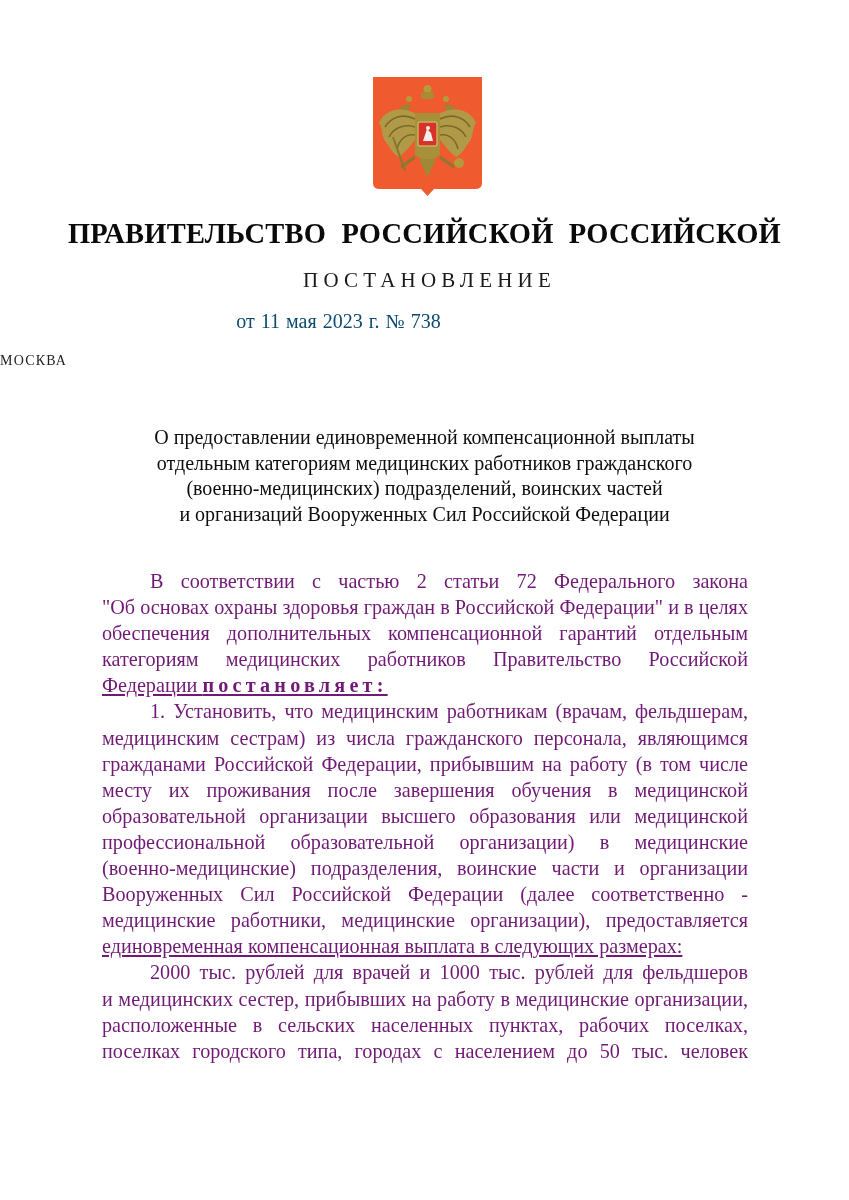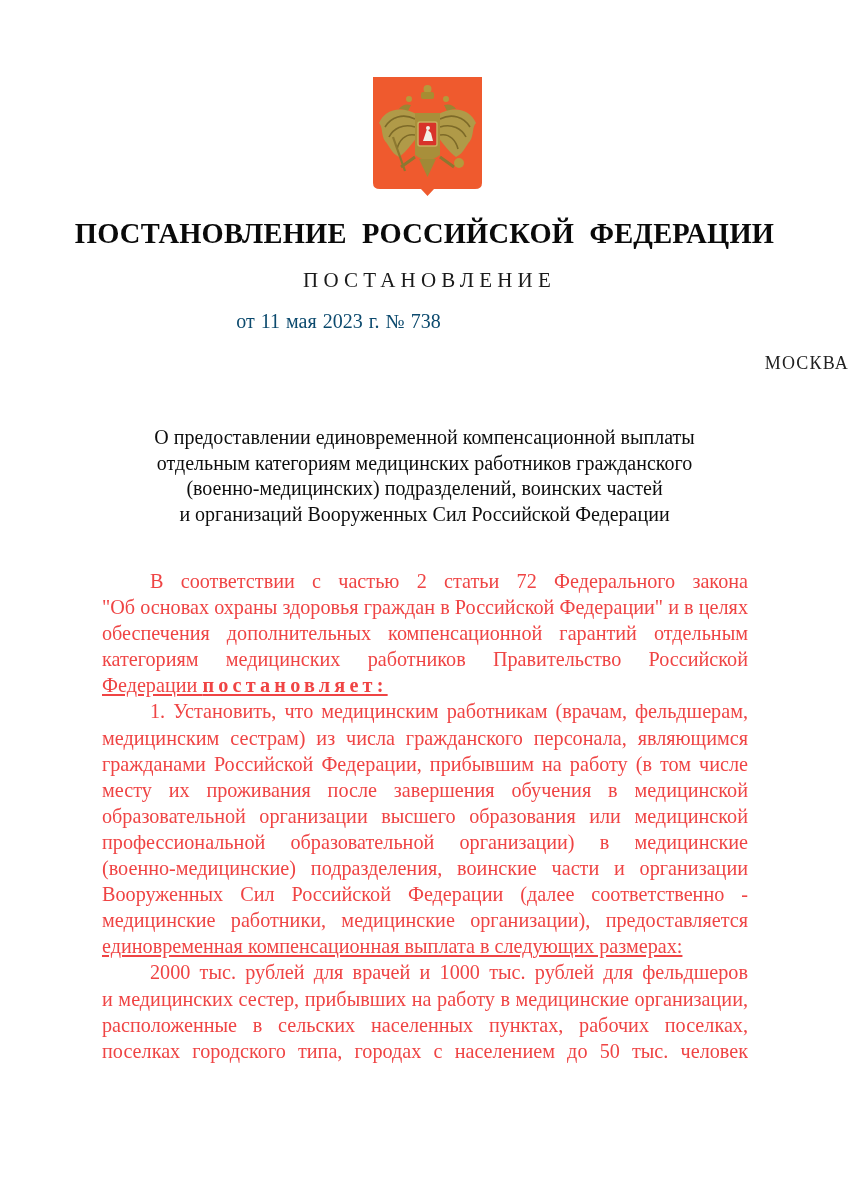--- a/index.html
+++ b/index.html
@@ -20,32 +20,32 @@
     position: absolute; left: 0; width: 849px; top: 268px;
     text-align: center; font-size: 21px; letter-spacing: 5.2px; color: #1a1a1a;
     padding-left: 5px;
   }
   .doc-date {
     position: absolute; left: 0; width: 677px; top: 310px;
     text-align: center; font-size: 20px; color: #0c4a6e; word-spacing: 1px;
   }
   .doc-city {
     position: absolute; left: 0; width: 849px; top: 353px;
-    text-align: right; font-size: 18px; letter-spacing: 1.2px; color: #222;
+    text-align: left; font-size: 14px; letter-spacing: 1.2px; color: #222;
   }
 
   .subject {
     position: absolute; left: 100px; width: 649px; top: 425px;
     text-align: center; font-weight: normal; font-size: 20px; line-height: 25.5px; color: #0d0d0d;
   }
   .subject .sline { display: block; white-space: nowrap; }
 
   .body-text {
     position: absolute; left: 102px; width: 646px; top: 568px;
-    font-size: 20.2px; line-height: 26.1px; color: #ef4444;
+    font-size: 20.2px; line-height: 26.1px; color: #701a75;
   }
   .line {
     display: block; text-align: justify; text-align-last: justify;
     white-space: normal; height: 26.1px; overflow: hidden;
   }
   .line.indent { padding-left: 48px; }
   .line.last { text-align-last: left; text-decoration: underline; }
   .spaced-bold { font-weight: bold; letter-spacing: 4.2px; }
 </style>
 </head>
@@ -78,21 +78,21 @@
       <circle cx="57" cy="53" r="2" fill="#f2efe6"></circle>
 
       <path d="M48 84 L56.5 102 L65 84 Z" fill="#a08936"></path>
       <path d="M44 82 L30 92 M69 82 L83 92" stroke="#8c7830" stroke-width="3"></path>
 
       <line x1="22" y1="62" x2="34" y2="96" stroke="#8c7830" stroke-width="2.2"></line>
       <circle cx="88" cy="88" r="5" fill="#b59a3c"></circle>
     </svg>
   </div>
 
-  <div class="gov-title">ПОСТАНОВЛЕНИЕ  РОССИЙСКОЙ  ФЕДЕРАЦИИ</div>
+  <div class="gov-title">ПРАВИТЕЛЬСТВО  РОССИЙСКОЙ  РОССИЙСКОЙ</div>
   <div class="doc-type">ПОСТАНОВЛЕНИЕ</div>
   <div class="doc-date">от 11 мая 2023 г.  № 738</div>
   <div class="doc-city">МОСКВА</div>
 
   <div class="subject">
     <span class="sline">О предоставлении единовременной компенсационной выплаты</span>
     <span class="sline">отдельным категориям медицинских работников гражданского</span>
     <span class="sline">(военно-медицинских) подразделений, воинских частей</span>
     <span class="sline">и организаций Вооруженных Сил Российской Федерации</span>
   </div>

